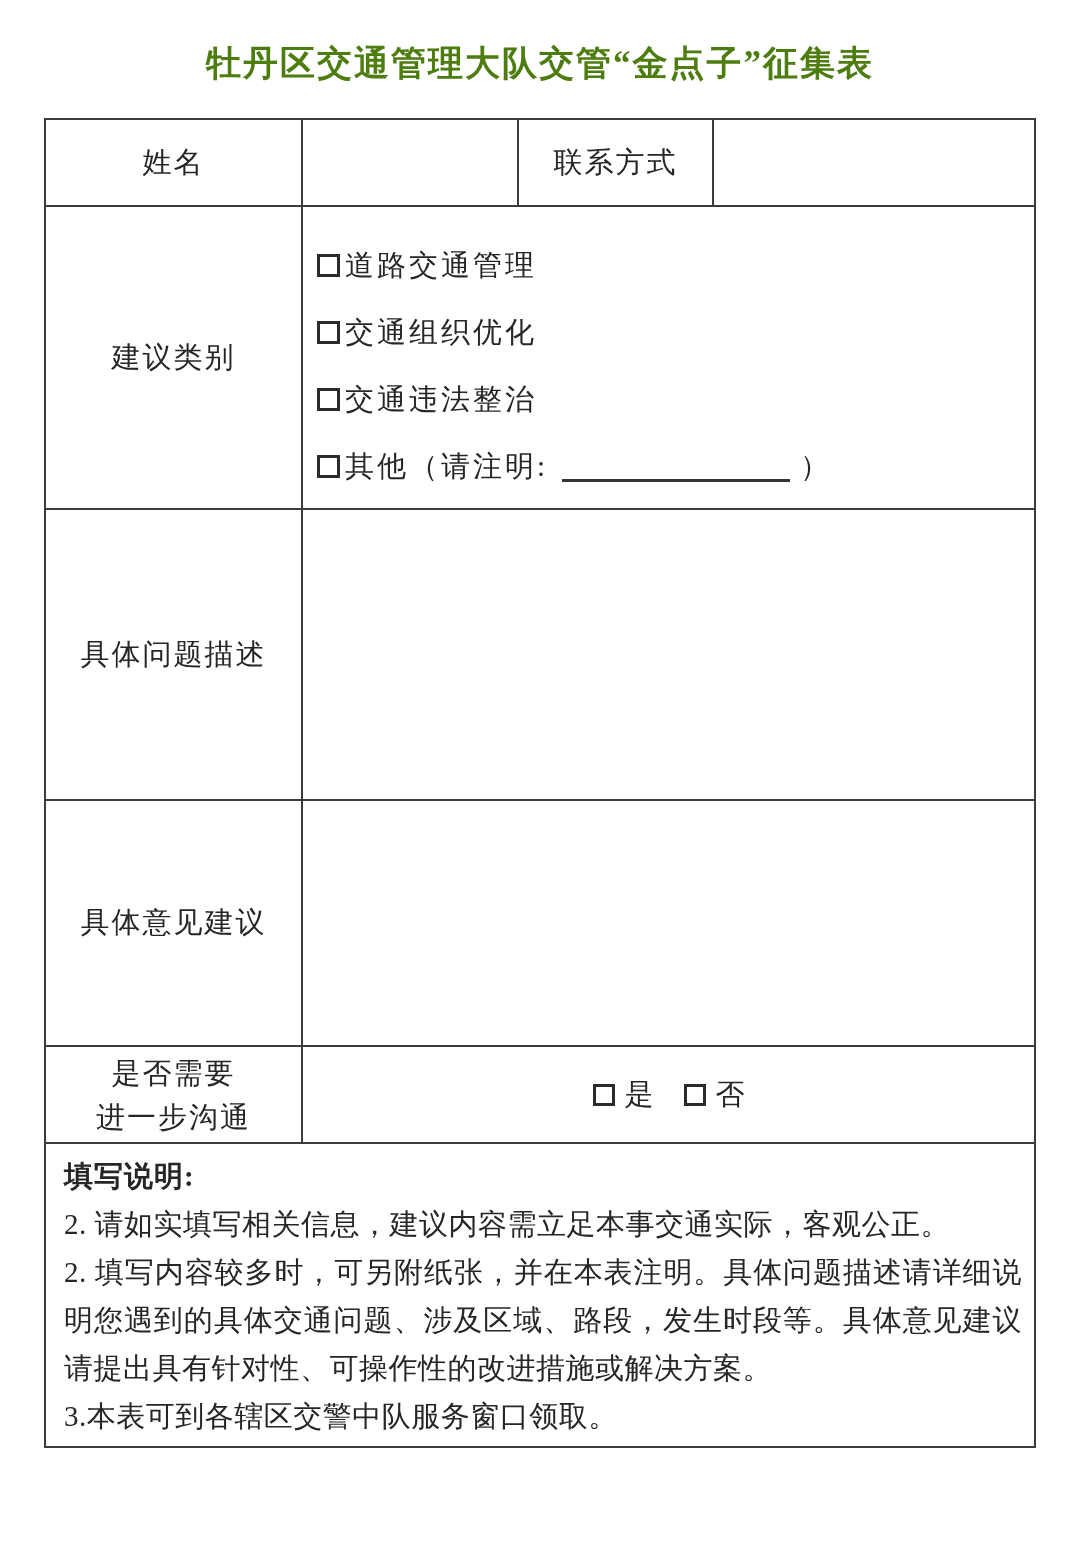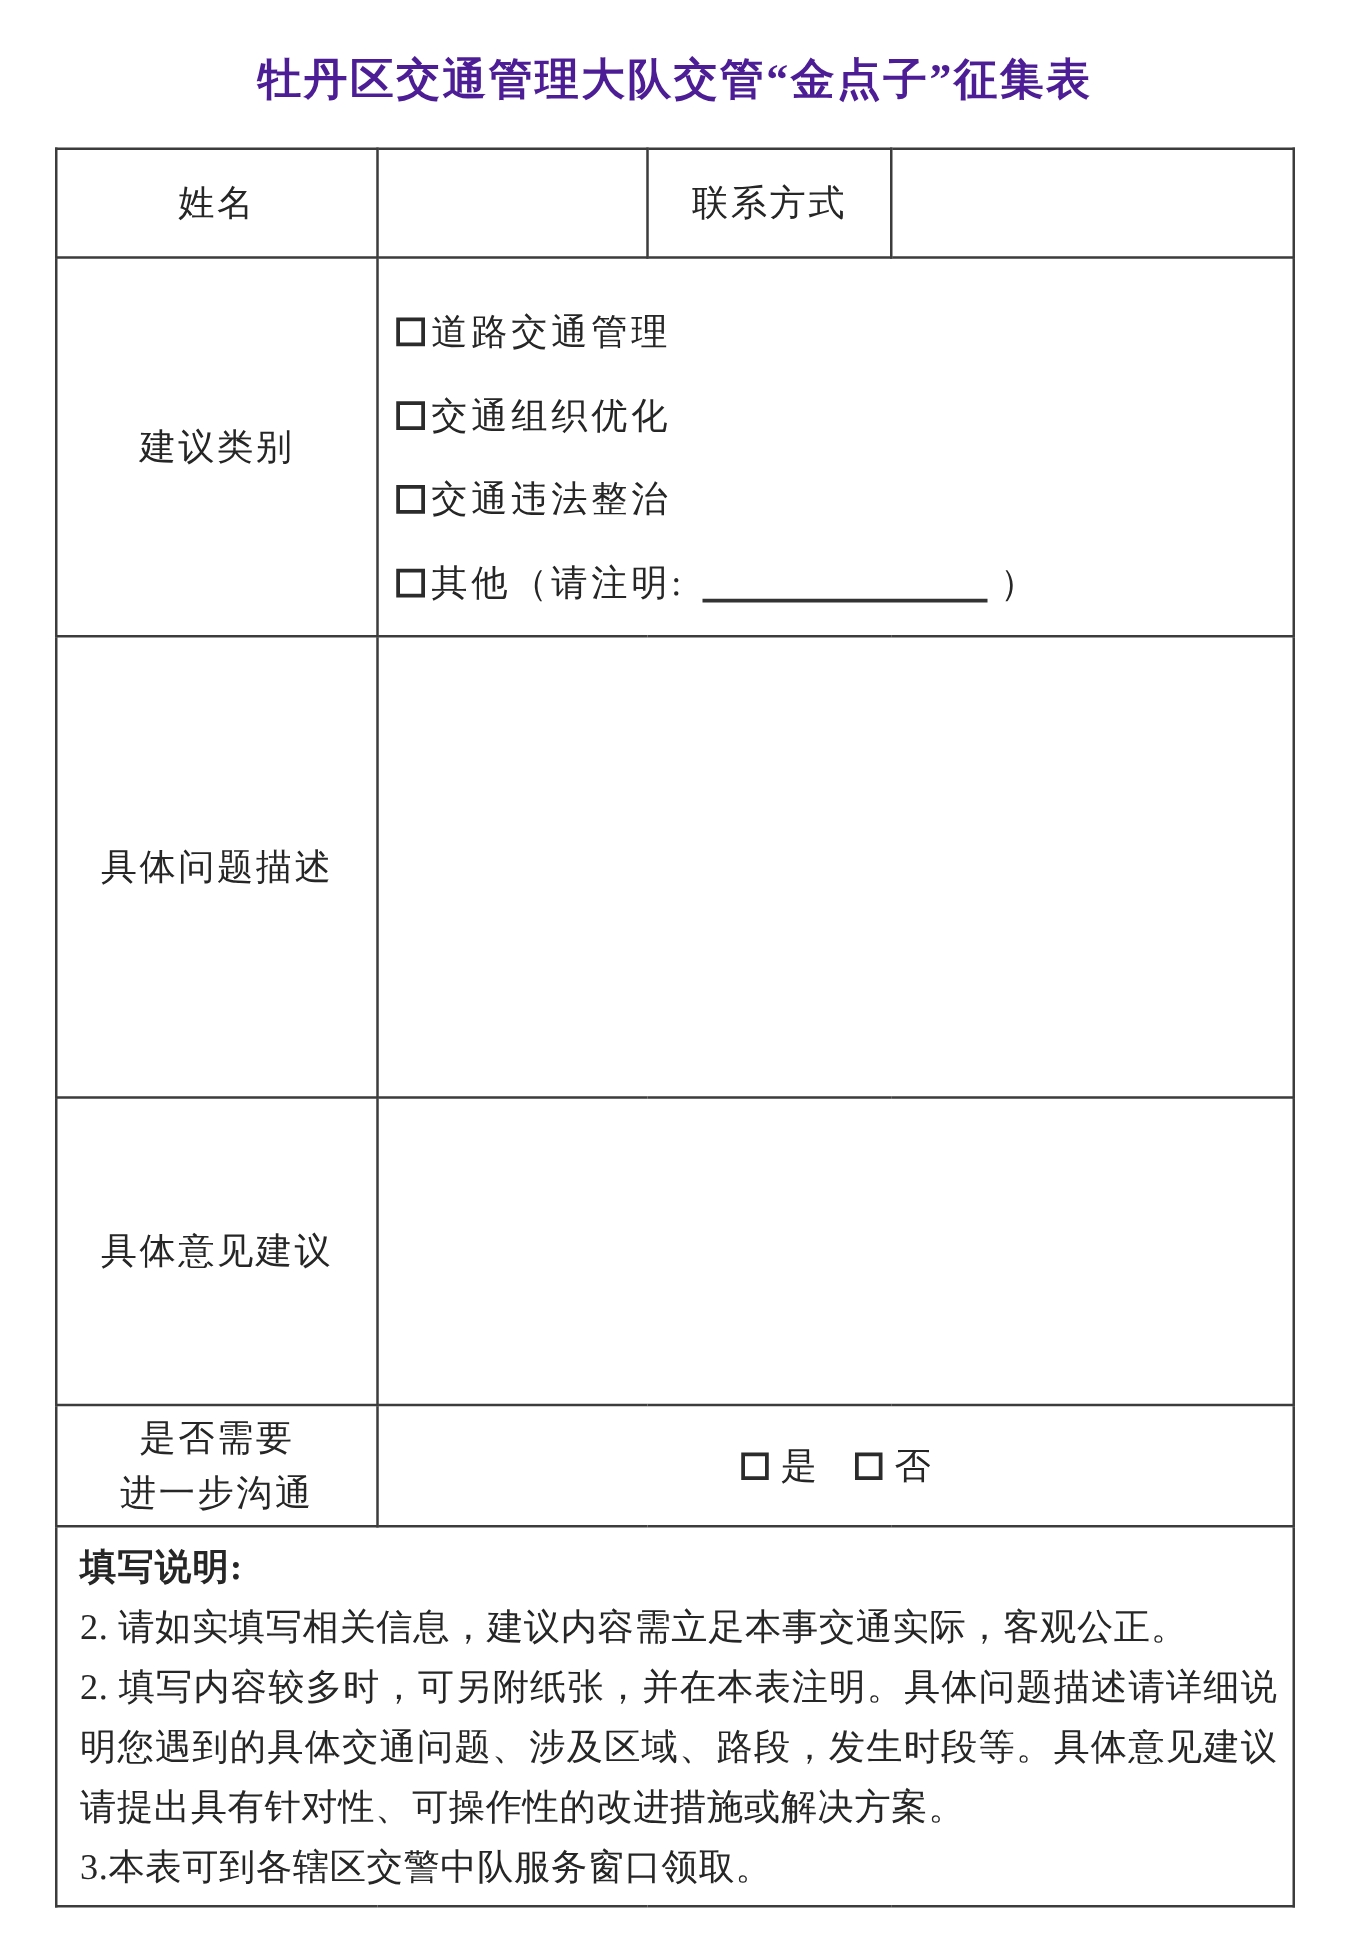--- a/index.html
+++ b/index.html
@@ -12,21 +12,21 @@
     position: relative;
     overflow: hidden;
   }
   .sheet { width: 1080px; height: 1554px; }
 
   .doc-title {
     text-align: center;
     font-size: 35px;
     font-weight: bold;
     letter-spacing: 2px;
-    color: #4c1d95;
+    color: #4d7c0f;
     padding: 40px 0 0 0;
     height: 118px;
   }
 
   table.form {
     width: 990px;
     margin: 0 auto;
     border-collapse: collapse;
     table-layout: fixed;
   }
@@ -35,21 +35,21 @@
     vertical-align: middle;
     font-size: 29px;
     color: #262626;
   }
   td.label-cell {
     text-align: center;
     letter-spacing: 2px;
   }
   .r1 { height: 87px; margin-left: 35px; }
   .r2 { height: 287px; }
-  .r3 { height: 369px; }
+  .r3 { height: 291px; }
   .r4 { height: 246px; }
   .r5 { height: 97px; }
   .r6 { height: 90px; }
   .r7 { height: 282px; }
 
   .category-cell { padding: 25px 10px 8px 14px; }
   .option-row {
     display: flex;
     align-items: center;
     height: 67px;

